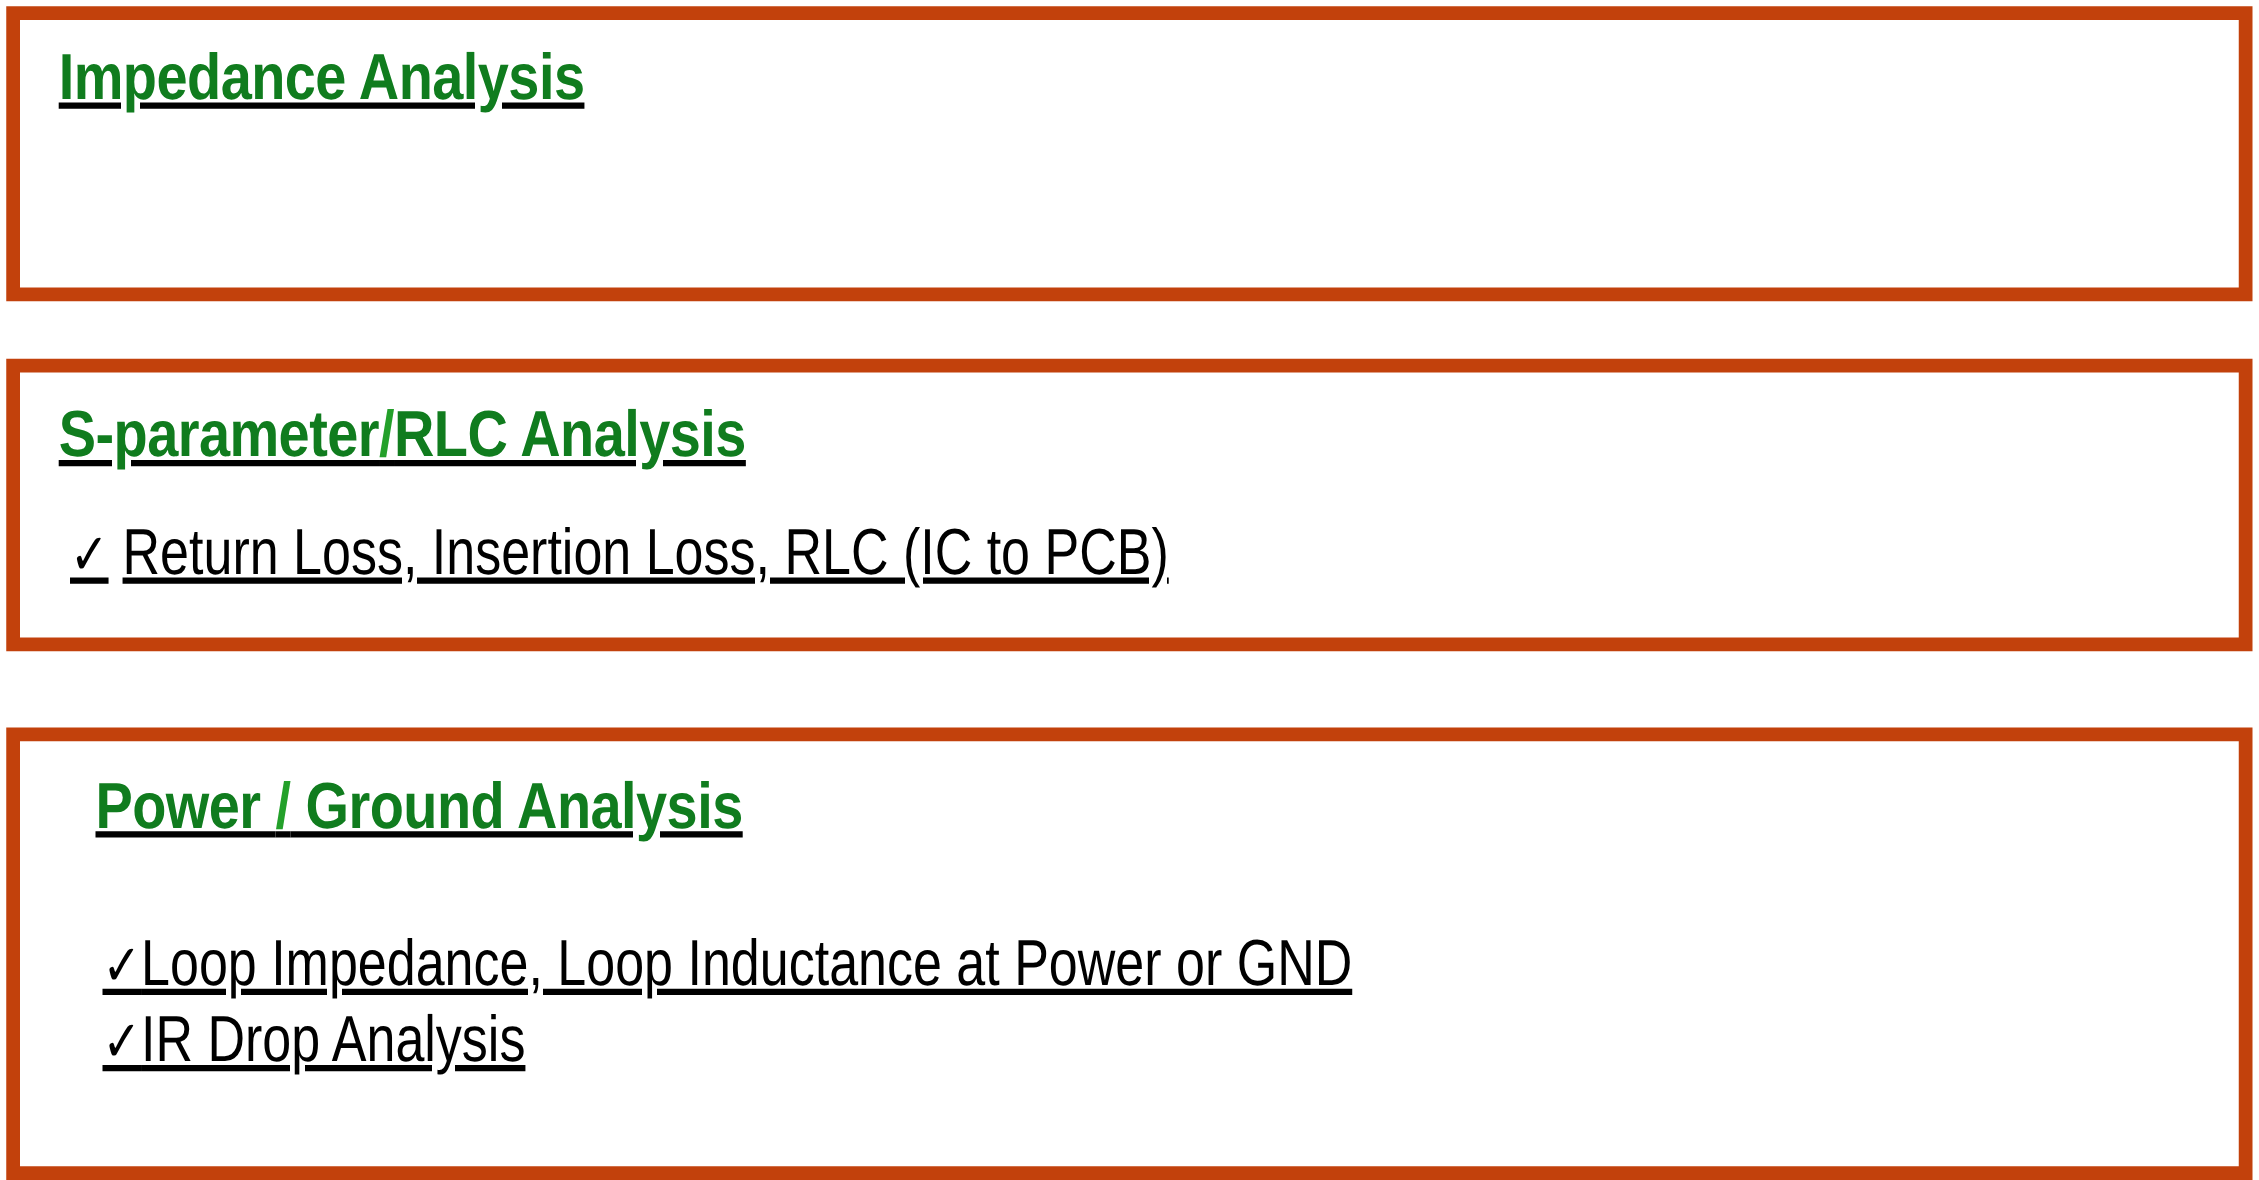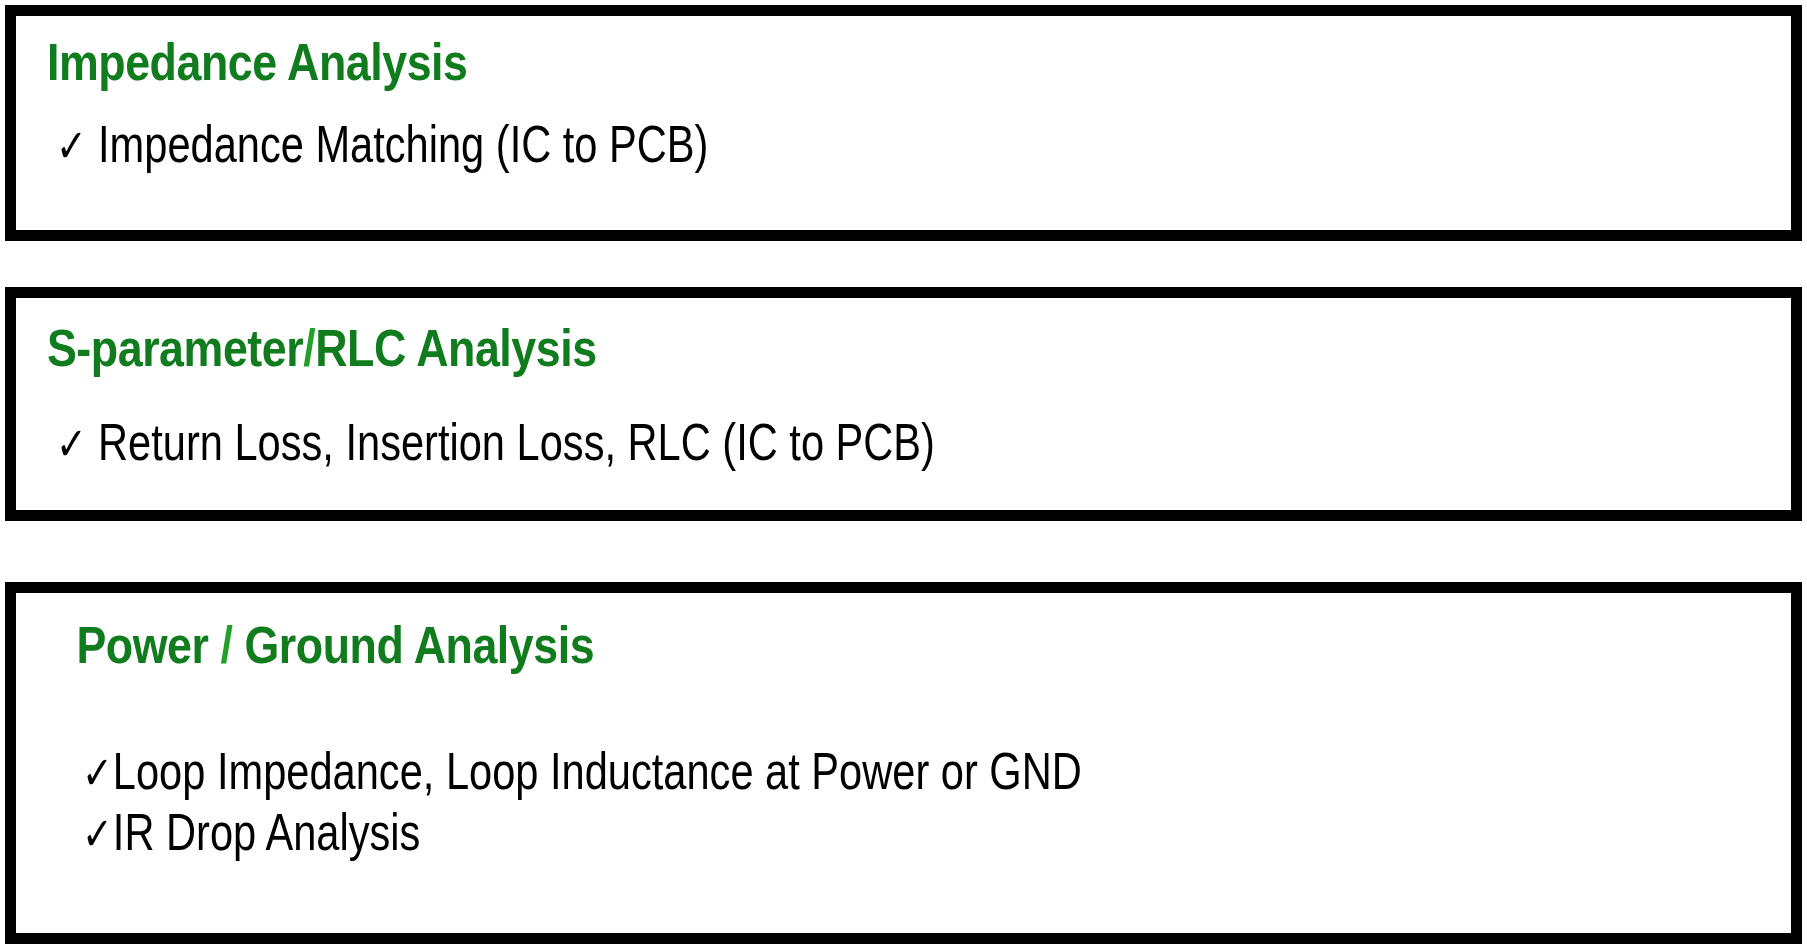--- a/index.html
+++ b/index.html
@@ -20,21 +20,22 @@
     width: 1807px;
     height: 944px;
     box-sizing: border-box;
   }
 
   .panel {
     position: absolute;
     left: 5px;
     box-sizing: border-box;
     background: #ffffff;
-    border: 11px solid #000000;
+    border: 11px solid #c2410c;
+    text-decoration: underline;
   }
 
   
   #panel-0 { top: 5px;   height: 236px; width: 1797px; }
   #panel-1 { top: 287px; height: 234px; width: 1797px; }
   #panel-2 { top: 582px; height: 362px; width: 1797px; padding-left: 26px; }
 
   .panel-title {
     margin: 0;
     color: #107c1e;
@@ -89,23 +90,20 @@
   #panel-1 .bullet-list { padding: 38px 14px 0 40px; }
   #panel-2 .bullet-list { padding: 70px 0 0 40px; }
 </style>
 </head>
 <body>
 
 <div class="panel-stack">
 
   <section class="panel" id="panel-0">
     <h2 class="panel-title"><span>Impedance Analysis</span></h2>
-    <ul class="bullet-list">
-        <li class="bullet-item gap"><span class="check">✓</span><span class="bullet-text">Impedance Matching (IC to PCB)</span></li>
-      </ul>
   </section>
 
   <section class="panel" id="panel-1">
     <h2 class="panel-title"><span>S-parameter</span><span class="slash">/</span><span>RLC Analysis</span></h2>
     <ul class="bullet-list">
         <li class="bullet-item gap"><span class="check">✓</span><span class="bullet-text">Return Loss, Insertion Loss, RLC (IC to PCB)</span></li>
       </ul>
   </section>
 
   <section class="panel" id="panel-2">

